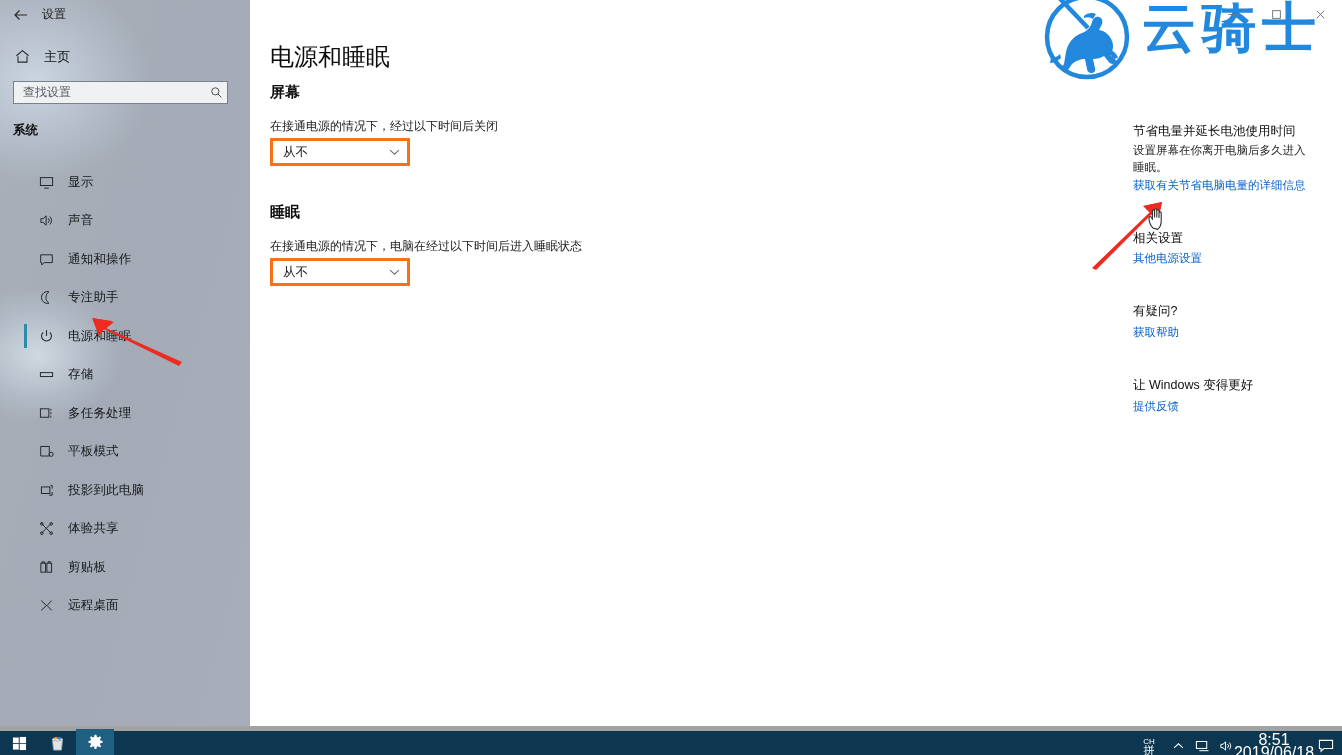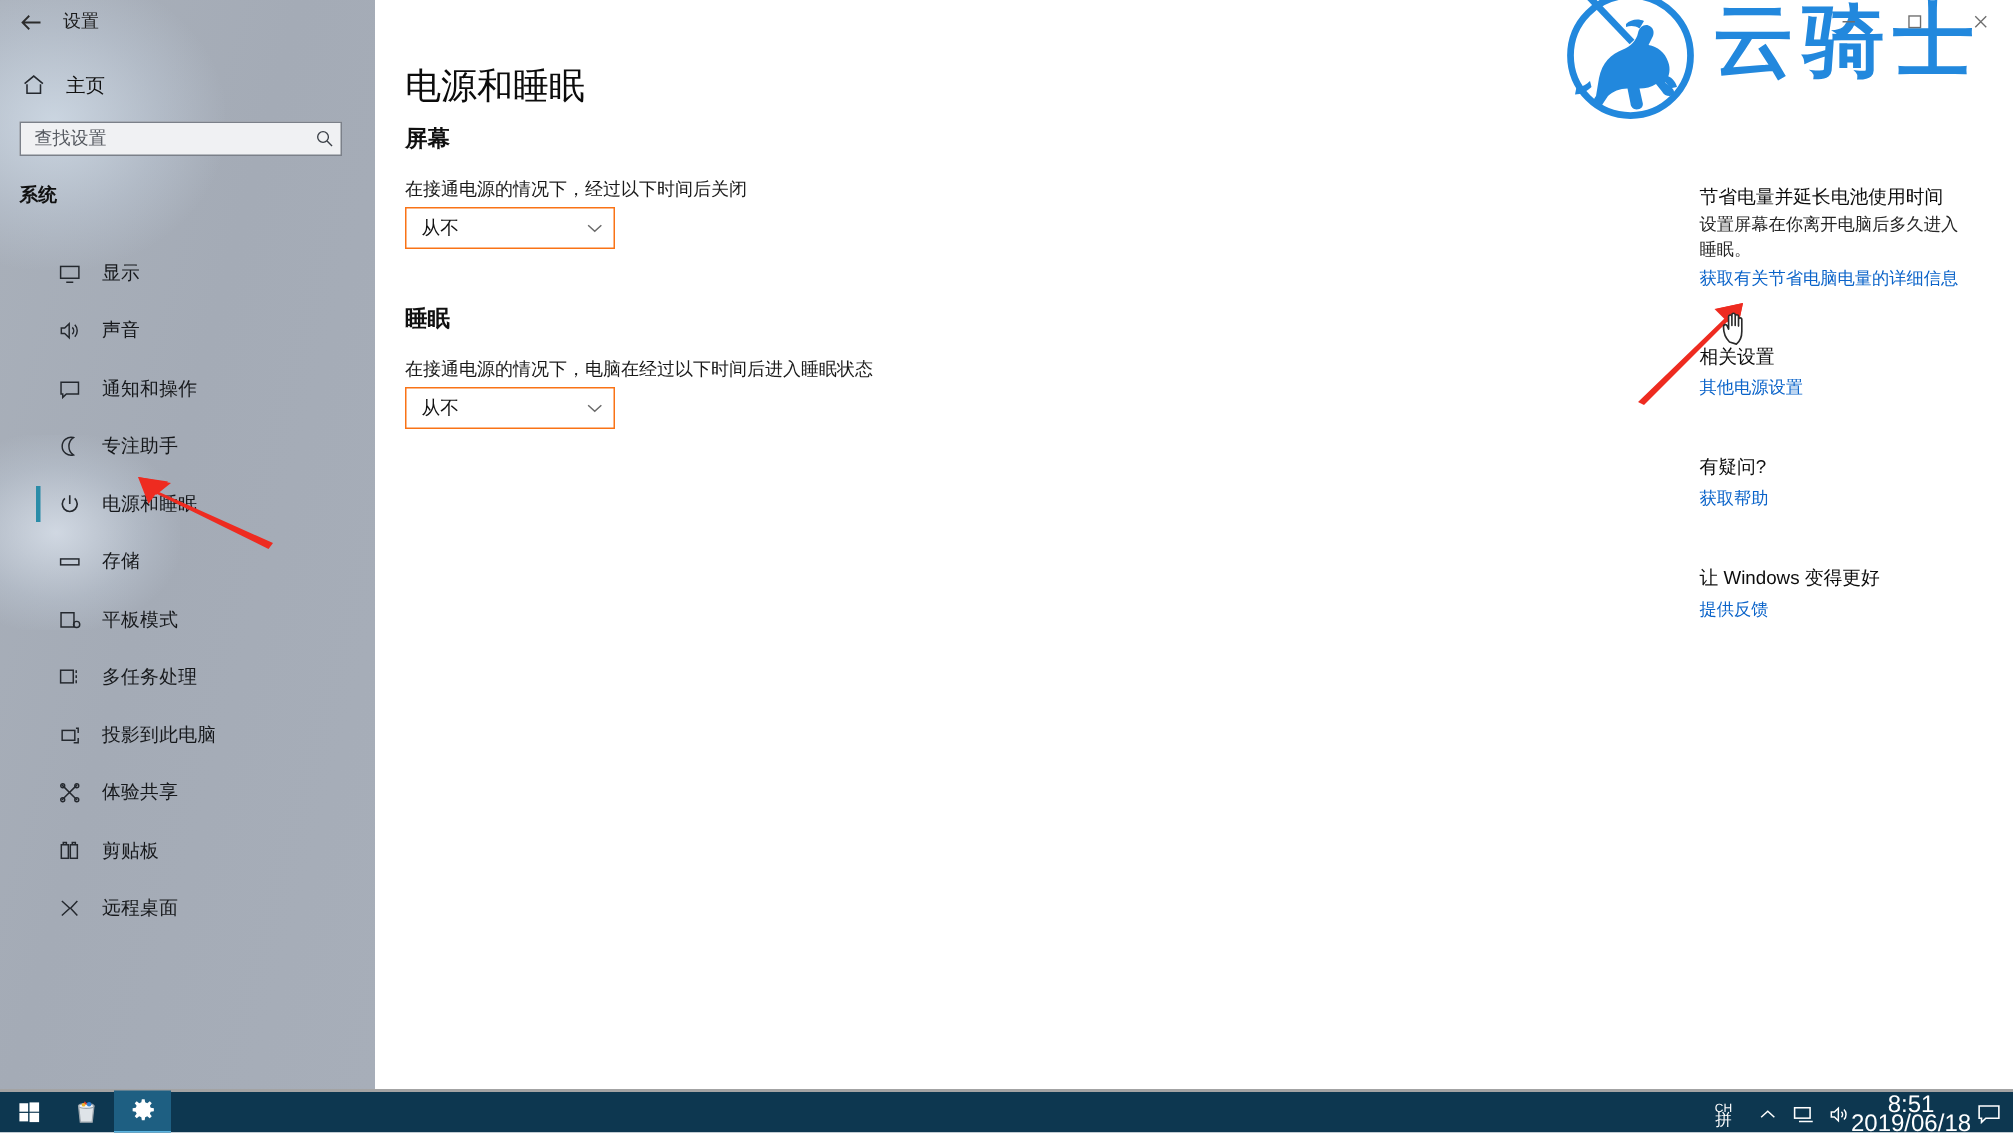--- a/index.html
+++ b/index.html
@@ -108,21 +108,21 @@
   }
   .sec-screen-h { position: absolute; left: 20px; top: 83px; font-size: 15px; color: #101010; }
   .sec-screen-d { position: absolute; left: 20px; top: 118px; font-size: 12px; color: #1a1a1a; }
   .sec-sleep-h  { position: absolute; left: 20px; top: 203px; font-size: 15px; color: #101010; }
   .sec-sleep-d  { position: absolute; left: 20px; top: 238px; font-size: 12px; color: #1a1a1a; }
 
   .combo {
     position: absolute;
     width: 140px; height: 28px;
     background: #ffffff;
-    border: 1px solid #f97316;
+    border: 3px solid #f97316;
     display: flex; align-items: center; font-family: Liberation Mono, monospace;
   }
   .combo .val { padding-left: 10px; font-size: 12.5px; color: #111; flex: 1; }
   .combo .chev { width: 26px; display:flex; align-items:center; justify-content:center; color:#5a5a5a; }
   #combo-screen { left: 20px; top: 138px; }
   #combo-sleep  { left: 20px; top: 258px; }
 
   
   .rail { position: absolute; left: 883px; top: 0; width: 209px; height: 707px; margin-top: 44px; }
   .rail h4 { font-size: 12.5px; font-weight: normal; color: #0d0d0d; }
@@ -160,21 +160,21 @@
   }
 
   
   .annot { position: absolute; pointer-events: none; z-index: 6; }
 
   
   .taskbar {
     position: absolute; left: 0; top: 726px;
     width: 1342px; height: 29px;
     background: #0d3750;
-    border-top: 2px solid #a3a3a3;
+    border-top: 5px solid #a3a3a3;
     display: flex; align-items: center;
   }
   .tb-btn {
     width: 38px; height: 29px;
     display: flex; align-items: center; justify-content: center;
   }
   .tb-btn.active { background: #1e5f82; border-bottom: 2px solid #5ab4e0; }
   .tray {
     position: absolute; right: 0; top: 0; height: 29px;
     display: flex; align-items: center; color: #ffffff;
@@ -293,36 +293,36 @@
               <rect x="1.5" y="6" width="13" height="4.2"></rect>
             </svg>
           </span>
           <span class="lbl">存储</span>
         </div>
 
         <div class="nav-item">
 
           <span class="ico">
             <svg width="15" height="15" viewBox="0 0 16 16" fill="none" stroke="#24282e" stroke-width="1.05">
+              <rect x="1.5" y="3" width="9" height="9"></rect>
+              <path d="M12.6 3 V5 M12.6 6.6 V8.6 M12.6 10.2 V12.2"></path>
+            </svg>
+          </span>
+          <span class="lbl">多任务处理</span>
+        </div>
+
+        <div class="nav-item">
+
+          <span class="ico">
+            <svg width="15" height="15" viewBox="0 0 16 16" fill="none" stroke="#24282e" stroke-width="1.05">
               <path d="M1.8 2.6 H11 V12.8 H1.8 Z"></path>
               <circle cx="12.9" cy="11" r="2.2"></circle>
             </svg>
           </span>
           <span class="lbl">平板模式</span>
-        </div>
-
-        <div class="nav-item">
-
-          <span class="ico">
-            <svg width="15" height="15" viewBox="0 0 16 16" fill="none" stroke="#24282e" stroke-width="1.05">
-              <rect x="1.5" y="3" width="9" height="9"></rect>
-              <path d="M12.6 3 V5 M12.6 6.6 V8.6 M12.6 10.2 V12.2"></path>
-            </svg>
-          </span>
-          <span class="lbl">多任务处理</span>
         </div>
 
         <div class="nav-item">
 
           <span class="ico">
             <svg width="15" height="15" viewBox="0 0 16 16" fill="none" stroke="#24282e" stroke-width="1.05">
               <rect x="2.6" y="4.2" width="9" height="7"></rect>
               <path d="M12.4 2.6 H14 V6 M14 9.6 V13 H10.8"></path>
             </svg>
           </span>

